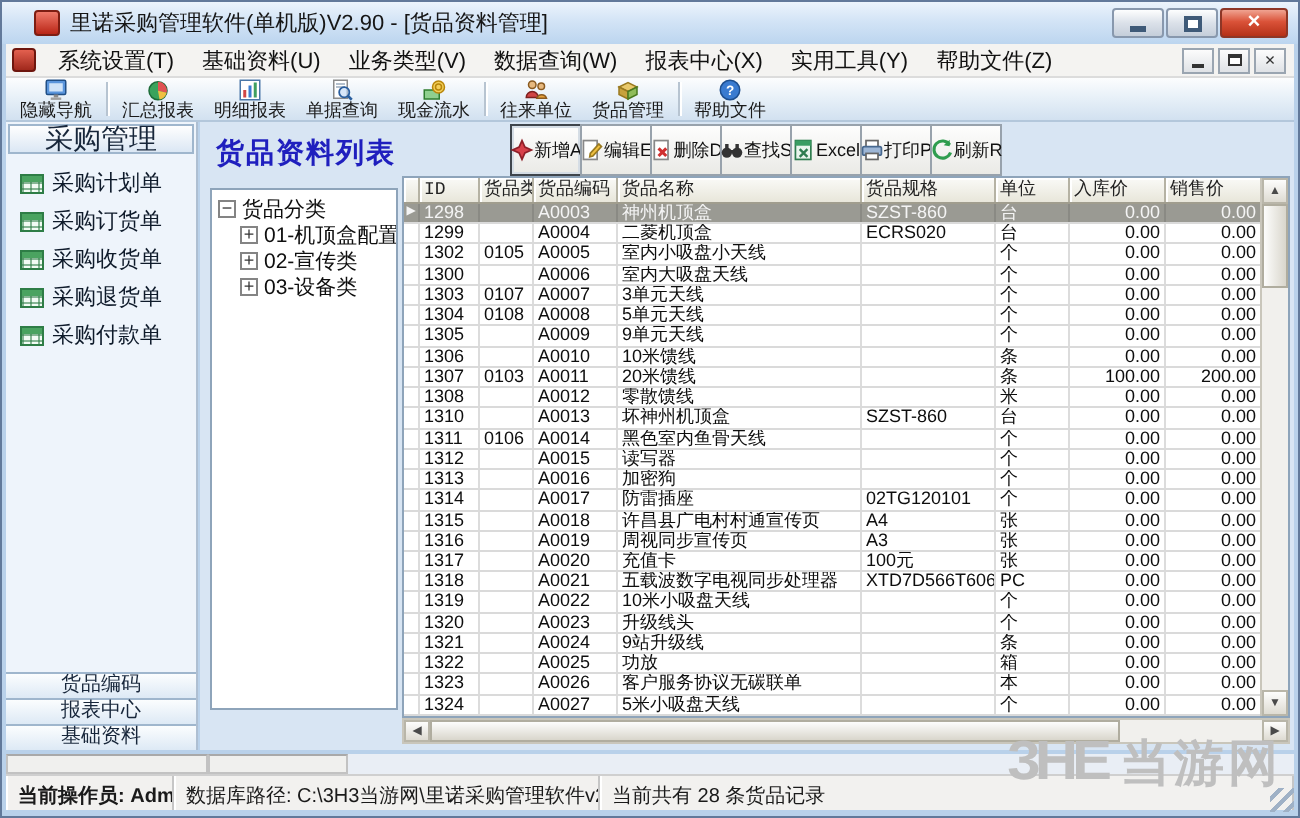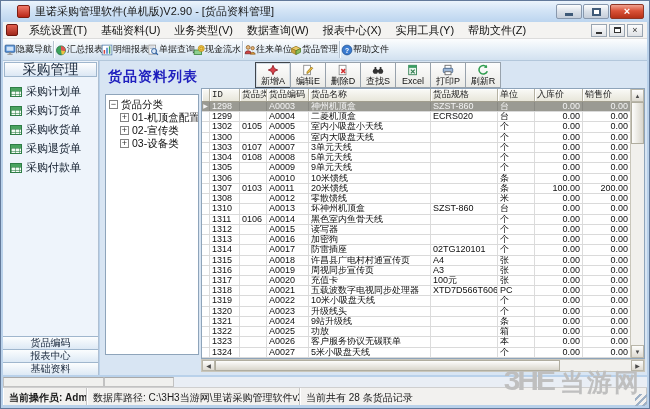--- a/index.html
+++ b/index.html
@@ -32,21 +32,21 @@
   .mdi-controls { margin-left:auto; display:flex; gap:2px; padding-right:4px; }
   .mbtn { width:16px; height:13px; border:1px solid #9aa5b1; background:linear-gradient(#fcfcfc,#dfe2e6);
     display:flex; align-items:center; justify-content:center; font-size:9px; color:#333; line-height:1; }
   .g-mmin { width:6px; height:2px; background:#333; margin-top:5px; }
   .g-mres { width:7px; height:6px; border:1px solid #333; border-top-width:2px; background:#fff; }
 
   
   .toolbar { position:absolute; left:2px; right:2px; top:38px; height:22px; padding-left:2px;
     background:linear-gradient(#fcfdfe,#e4eef7 55%,#d2e1f0); border-bottom:1px solid #b3c7db;
     display:flex; align-items:stretch; }
-  .tb-btn { width:46px; display:flex; flex-direction:row; align-items:center; justify-content:center; cursor:default; }
+  .tb-btn { width:46px; display:flex; flex-direction:column; align-items:center; justify-content:center; cursor:default; }
   .tb-ico svg { width:12px; height:12px; display:block; }
   .tb-label { font-size:9px; line-height:9px; color:#1a1a1a; white-space:nowrap; }
   .tb-sep { width:1px; background:#b7c4d1; box-shadow:1px 0 0 #fff; margin:2px 2px; }
 
   
   .nav { position:absolute; left:2px; top:60px; width:96px; bottom:33px; background:#eef4fb;
     border-right:1px solid #aebfd2; }
   .nav-header { height:15px; margin:1px; background:linear-gradient(#fefefe,#dbe7f4); border:1px solid #9fb6cd;
     font-size:14px; line-height:13px; text-align:center; color:#17263a; }
   .nav-items { padding-top:4px; }
@@ -57,21 +57,21 @@
       repeating-linear-gradient(rgba(46,125,70,.55) 0 1px, transparent 1px 3px); }
   .nav-tabs { position:absolute; left:0; right:0; bottom:0; }
   .nav-tab { height:13px; border-top:1px solid #9fb6cd; background:linear-gradient(#fbfdfe,#dde9f5);
     font-size:10px; line-height:12px; text-align:center; color:#17263a; cursor:default; }
 
   
   .content { position:absolute; left:99px; right:2px; top:60px; bottom:33px; background:#d8e5f3; }
   .panel-title { position:absolute; left:8px; top:7px; font-size:14px; font-weight:bold; color:#1f1fbe; letter-spacing:1px; }
   .actions { position:absolute; left:155px; top:1px; display:flex; }
   .act-btn { width:36px; height:26px; border:1px solid #98a2ac; margin-left:-1px;
-    background:linear-gradient(#fdfdfd,#eaeae6); display:flex; flex-direction:column; align-items:center;
+    background:linear-gradient(#fdfdfd,#eaeae6); display:flex; flex-direction:row; align-items:center;
     justify-content:center; cursor:default; }
   .act-btn:first-child { margin-left:0; }
   .act-btn.active { border-color:#3f454c; box-shadow:inset 0 0 0 1px #d5dde5; }
   .act-ico svg { width:12px; height:12px; display:block; }
   .act-label { font-size:9px; line-height:9px; margin-top:1px; color:#111; white-space:nowrap; }
 
   .tree { position:absolute; left:5px; top:33px; width:94px; bottom:20px; background:#fff;
     border:1px solid #8ea4ba; font-size:11px; padding:3px 0 0 3px; overflow:hidden; }
   .tree-row { display:flex; align-items:center; gap:3px; height:13px; white-space:nowrap; color:#0e0e0e; cursor:default; }
   .tree-row.child { padding-left:11px; }

